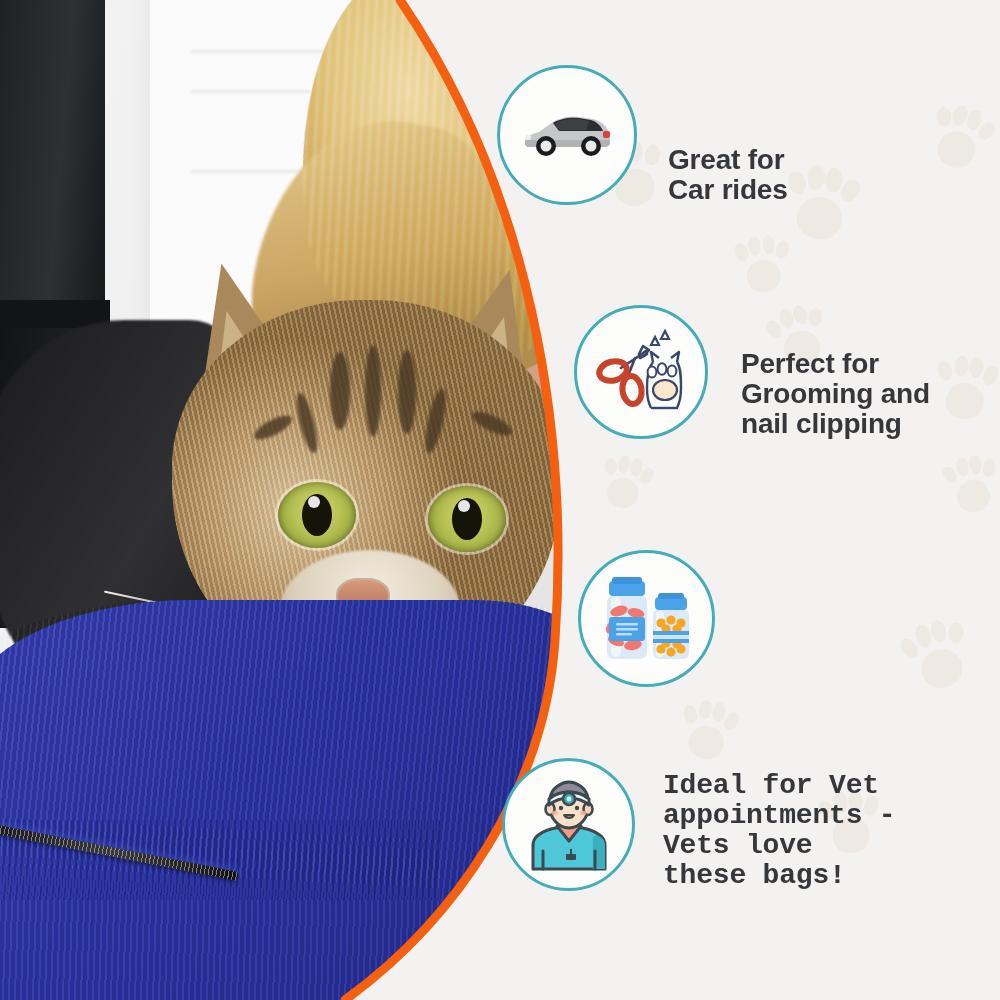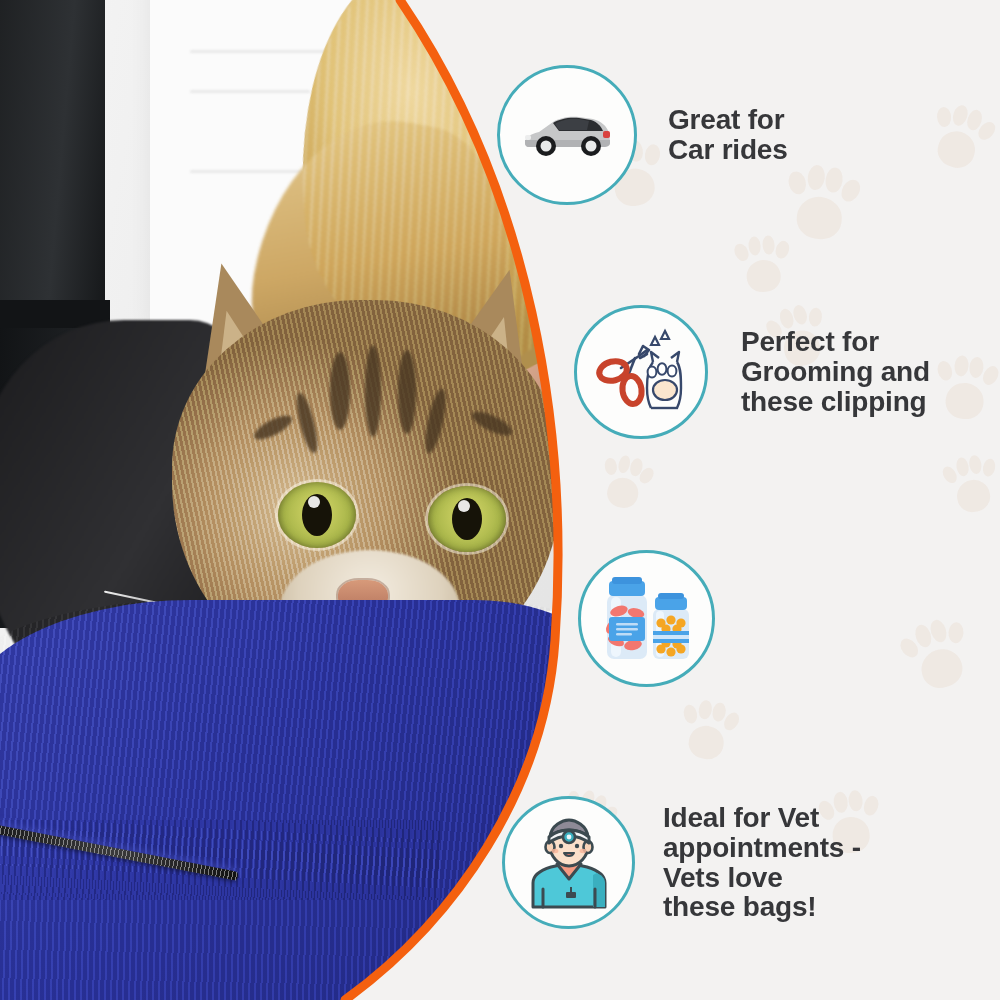--- a/index.html
+++ b/index.html
@@ -219,21 +219,21 @@
     position:absolute; height:2px;
     background:linear-gradient(90deg, rgba(255,255,255,.92), rgba(255,255,255,.1));
     border-radius:2px; transform-origin:right center;
   }
   .whisker.r { transform-origin:left center; background:linear-gradient(270deg, rgba(255,255,255,.92), rgba(255,255,255,.1)); }
 
   
   #orange-curve { position:absolute; left:0; top:0; width:620px; height:1000px; pointer-events:none; }
 
   
-  .feature { position:absolute; display:flex; align-items:center; }
+  .feature { position:absolute; display:flex; align-items:flex-end; }
   .icon-circle {
     border-radius:50%;
     background:#fdfdfc;
     border:3px solid #45acb9;
     position:relative; flex:none;
     display:flex; align-items:center; justify-content:center;
   }
   .feature-text {
     color:#36373a;
     font-size:28px; line-height:1.07;
@@ -245,21 +245,21 @@
   #f1 .feature-text { margin-left:31px; }
 
   #f2 { left:574px; top:305px; }
   #f2 .icon-circle { width:134px; height:134px; }
   #f2 .feature-text { margin-left:33px; }
 
   #f3 { left:578px; top:550px; }
   #f3 .icon-circle { width:137px; height:137px; }
   #f3 .feature-text { margin-left:22px; }
 
-  #f4 { left:502px; top:796px; }
+  #f4 { left:502px; top:758px;font-family:Liberation Mono, monospace; }
   #f4 .icon-circle { width:133px; height:133px; }
   #f4 .feature-text { margin-left:28px; }
 </style>
 </head>
 <body>
 
 <div id="stage">
 
   <div id="panel-bg">
     <div class="paw" style="left:600px; top:140px; width:64px; height:72px; transform:rotate(-12deg)">
@@ -455,21 +455,21 @@
         <ellipse cx="70" cy="62" rx="12" ry="10" fill="#fbe6ce" stroke="#37486b" stroke-width="2.2"></ellipse>
         <ellipse cx="57" cy="44" rx="4.4" ry="5.6" fill="#fff" stroke="#37486b" stroke-width="2"></ellipse>
         <ellipse cx="67" cy="41" rx="4.4" ry="5.8" fill="#fff" stroke="#37486b" stroke-width="2"></ellipse>
         <ellipse cx="77" cy="43" rx="4.4" ry="5.6" fill="#fff" stroke="#37486b" stroke-width="2"></ellipse>
         <path d="M56 17 l4 -8 l4 8 z" fill="none" stroke="#37486b" stroke-width="2.2"></path>
         <path d="M66 11 l4 -8 l4 8 z" fill="none" stroke="#37486b" stroke-width="2.2"></path>
       </svg>
     </div>
     <div class="feature-text">Perfect for
 Grooming and
-these clipping</div>
+nail clipping</div>
   </div>
 
   <div class="feature" id="f3">
     <div class="icon-circle">
       <svg width="96" height="92" viewBox="0 0 96 92">
 
         <rect x="8" y="22" width="40" height="64" rx="7" fill="#dceaf7"></rect>
         <rect x="12" y="24" width="10" height="60" rx="5" fill="#eef6fd"></rect>
         <rect x="10" y="8" width="36" height="15" rx="4" fill="#4aa3e8"></rect>
         <rect x="13" y="4" width="30" height="7" rx="3" fill="#3d93dd"></rect>

